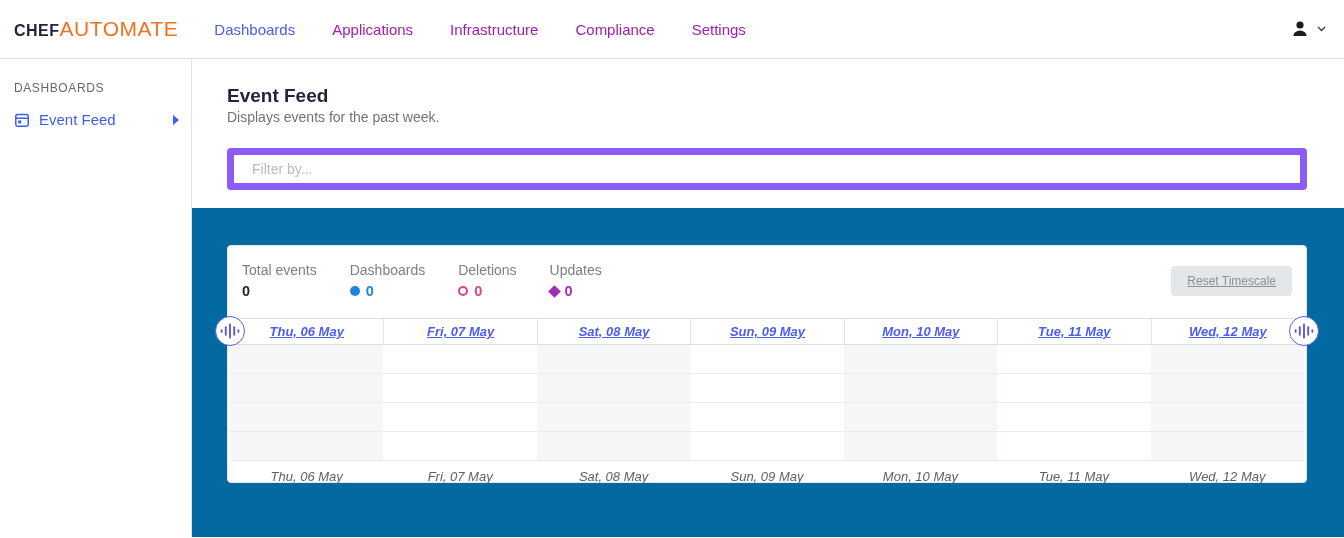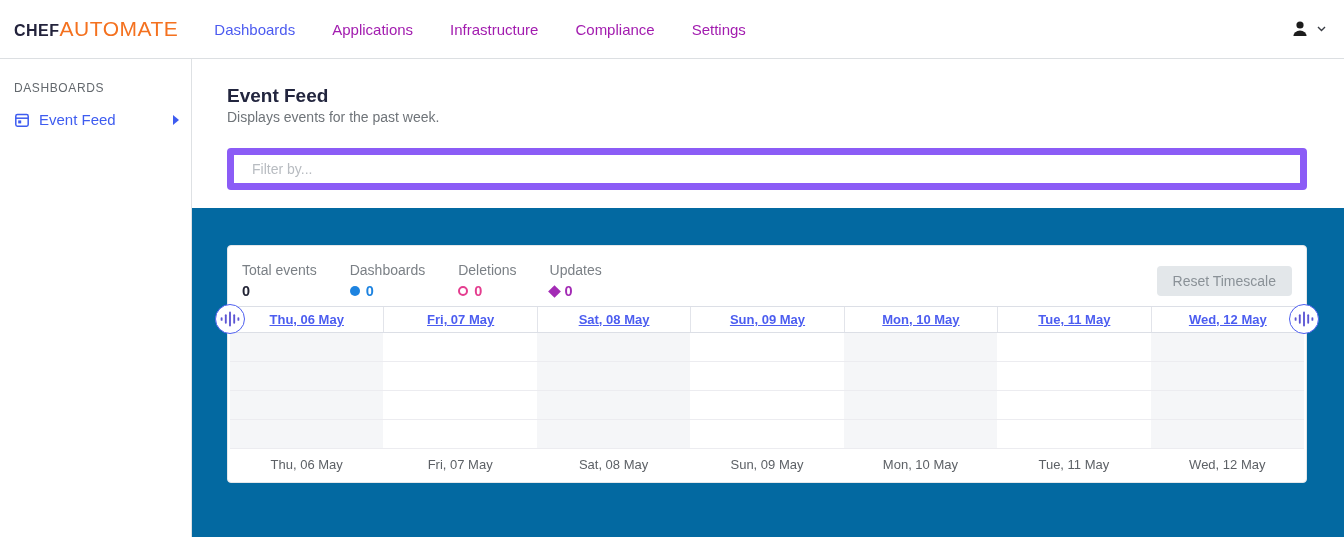--- a/index.html
+++ b/index.html
@@ -82,25 +82,25 @@
     color: var(--stat-color, #222435);
     display: flex; align-items: center; gap: 6px;
   }
   .marker { display: none; width: 10px; height: 10px; }
   .marker.filled-circle { display: inline-block; background: currentColor; border-radius: 50%; }
   .marker.outlined-circle { display: inline-block; border: 2px solid currentColor; border-radius: 50%; background: transparent; }
   .marker.filled-diamond { display: inline-block; width: 9px; height: 9px; background: currentColor; transform: rotate(45deg); }
   .reset-btn {
     margin-left: auto; height: 30px; padding: 0 16px;
     background: #e3e7ea; color: #8a9197; border: none; border-radius: 4px;
-    font-size: 14px; font-family: inherit; cursor: pointer;
-  }
-
-  
-  .timeline { position: relative; margin: 7px 2px 2px 2px; }
+    font-size: 12px; font-family: inherit; cursor: pointer; text-decoration: underline;
+  }
+
+  
+  .timeline { position: relative; margin: 19px 2px 2px 2px; font-style: italic; }
   .tl-header {
     display: grid; grid-template-columns: repeat(7, 1fr);
     border-top: 1px solid #dcdfe6; border-bottom: 1px solid #dcdfe6;
     height: 27px;
   }
   .tl-head-cell { display: flex; align-items: center; justify-content: center; }
   .tl-head-cell + .tl-head-cell { border-left: 1px solid #e2e4ea; }
   .date-link {
     font-size: 13px; font-weight: 600; color: #4c5df0;
     text-decoration: underline; cursor: pointer;

